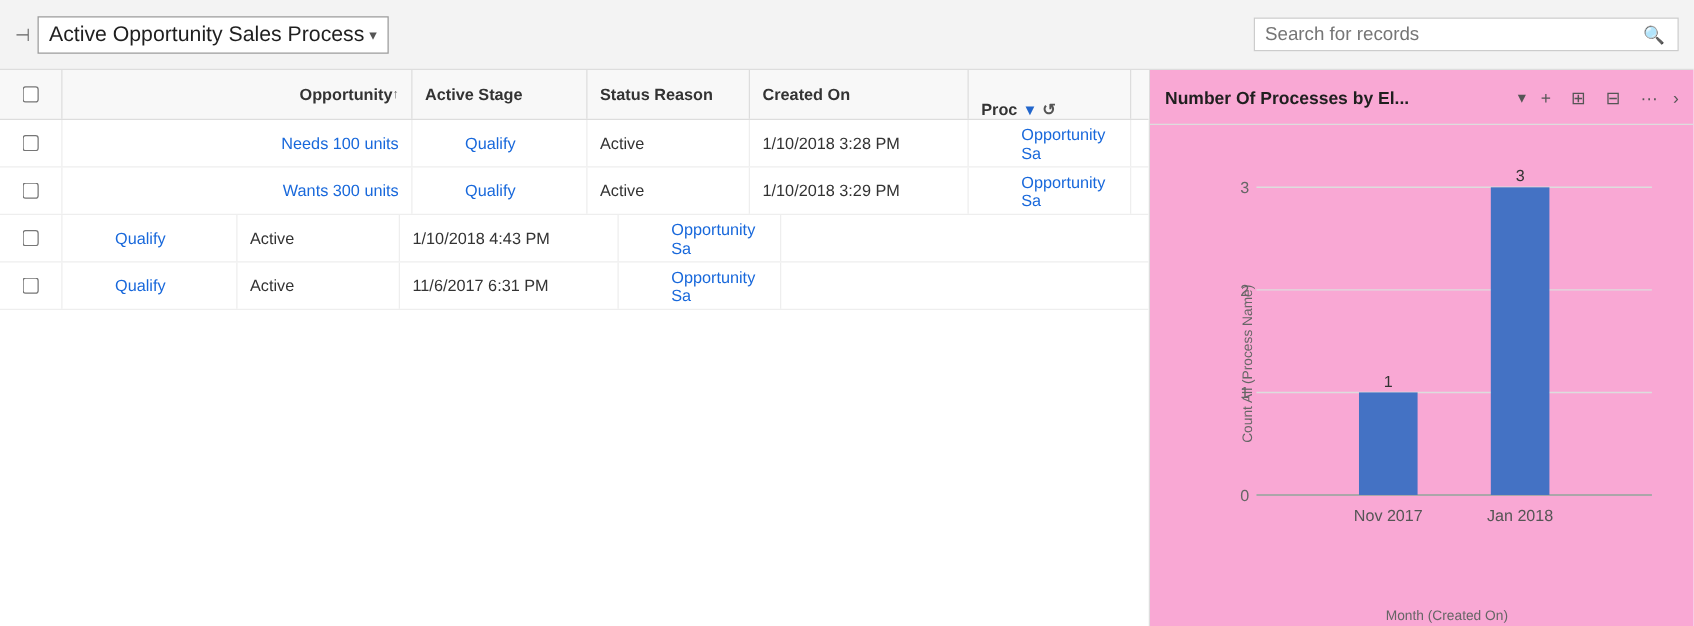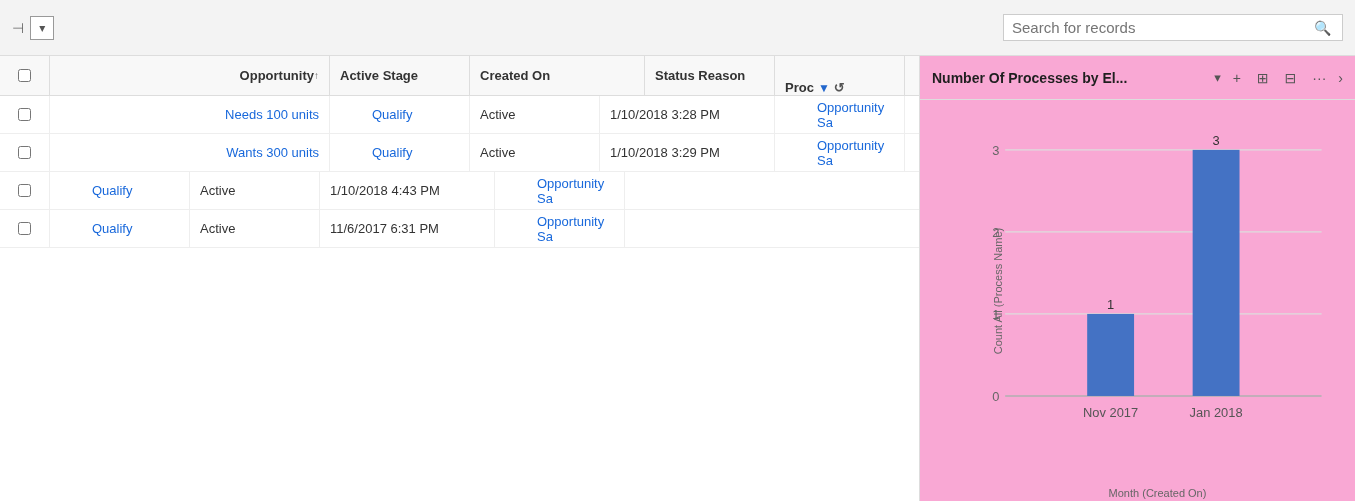--- a/index.html
+++ b/index.html
@@ -222,20 +222,21 @@
       margin-left: auto;
     }
   </style>
 </head>
 <body>
 
 <div class="top-bar">
   <div class="top-bar-left">
     <span class="pin-icon">⊣</span>
     <div class="title-dropdown">
+      <span class="title-text">Active Opportunity Sales Process</span>
       <span class="chevron-icon">▾</span>
     </div>
   </div>
   <div class="top-bar-right">
     <div class="search-box">
       <input class="search-input" type="text" readonly="" placeholder="Search for records" style="">
       <button class="search-btn">🔍</button>
     </div>
   </div>
 </div>
@@ -248,25 +249,25 @@
       <div class="col-checkbox col-header">
         <input type="checkbox" style="">
       </div>
       <div class="col-header col-opportunity">
         <span>Opportunity</span>
         <span class="sort-icon">↑</span>
       </div>
       <div class="col-header col-active-stage">
         <span>Active Stage</span>
       </div>
+      <div class="col-header col-status-reason">
+        <span>Status Reason</span>
+      </div>
       <div class="col-header col-created-on">
         <span>Created On</span>
-      </div>
-      <div class="col-header col-status-reason">
-        <span>Status Reason</span>
       </div>
       <div class="col-header col-process">
         <span>Proc</span>
         <span class="filter-icon">▼</span>
         <span class="refresh-icon">↺</span>
       </div>
     </div>
 
     <div class="table-body" id="table-body">
 

